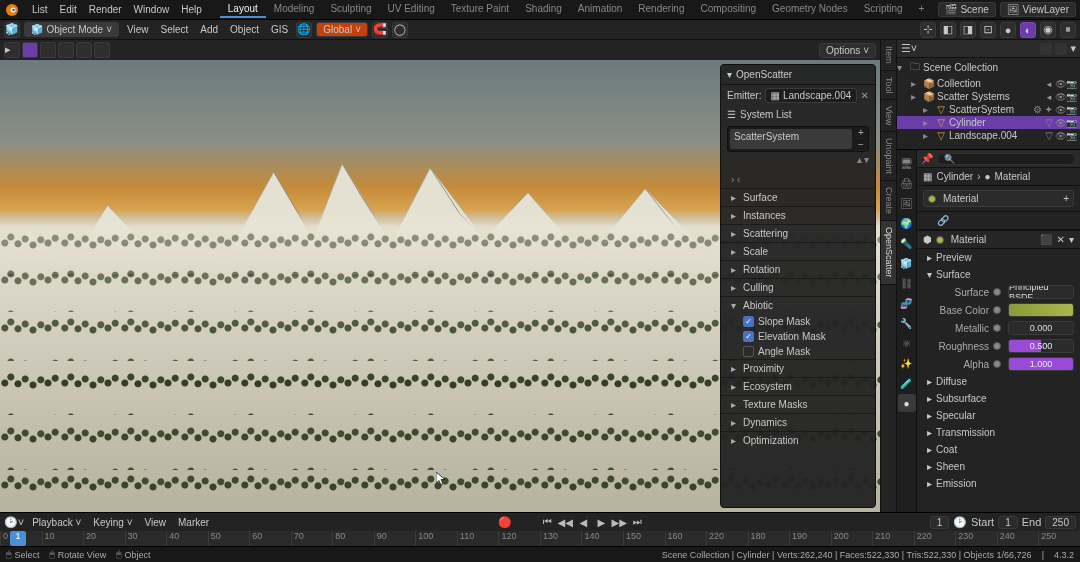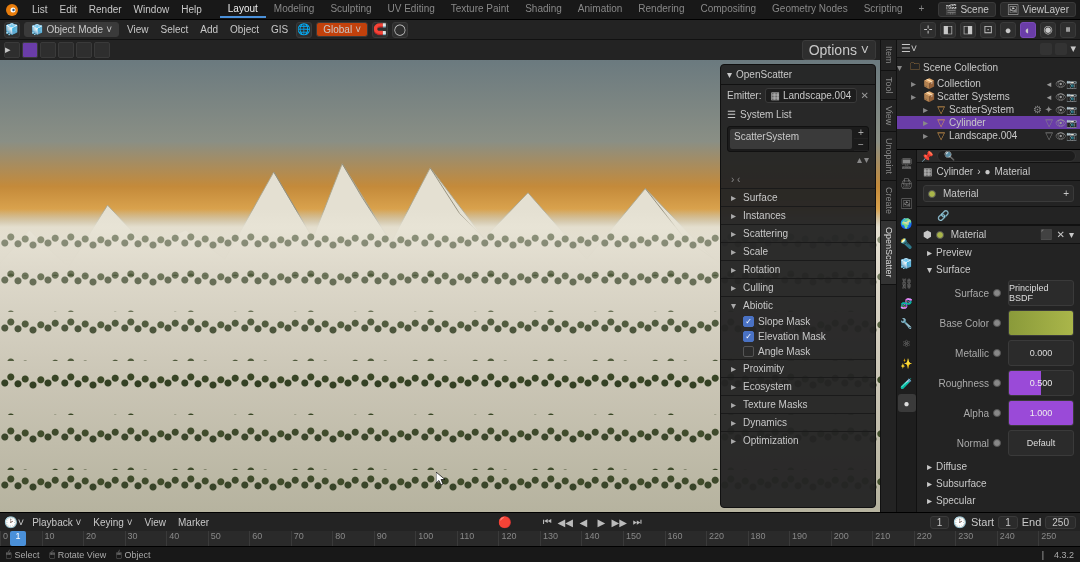--- a/index.html
+++ b/index.html
@@ -27,21 +27,21 @@
 
 
 .main { flex:1; display:flex; min-height:0; }
 
 
 .viewport-col { flex:1; display:flex; flex-direction:column; position:relative; min-width:0;}
 .viewport-topbar { height:20px; background:#232323; display:flex; align-items:center; padding:2px 4px; gap:2px; }
 .vp-tool { width:16px; height:16px; background:#2e2e2e; border:1px solid #3a3a3a; border-radius:2px; cursor:pointer; }
 .vp-tool.active { background:#6a3da8; }
 .viewport-topbar .right { margin-left:auto; display:flex; gap:2px; }
-.vp-options { background:#2e2e2e; border:1px solid #3a3a3a; border-radius:3px; padding:1px 6px; font-size:14px; cursor:pointer;}
+.vp-options { background:#2e2e2e; border:1px solid #3a3a3a; border-radius:3px; padding:1px 6px; font-size:10px; cursor:pointer;}
 
 .viewport { flex:1; position:relative; overflow:hidden; }
 .sky { position:absolute; inset:0; background: linear-gradient(to bottom, #6b7a7f 0%, #8a8f85 18%, #c48a3a 28%, #d9a24d 33%, #b8a070 36%, #cfc8b8 40%, #d8d2c2 50%); }
 .snow { position:absolute; left:0; right:0; top:33%; bottom:0; background: linear-gradient(to bottom, rgba(230,225,210,0.0) 0%, rgba(232,228,214,0.9) 6%, #ded9cb 20%, #cbc6b6 55%, #b6b39f 100%); }
 .mtn { position:absolute; top:12%; left:0; right:0; height:55%; }
 .mtn svg { width:100%; height:100%; }
 .forest { position:absolute; left:0; right:0; top:33%; bottom:0; pointer-events:none; }
 .band { position:absolute; left:0; right:0; height:20%; background:
   radial-gradient(circle at 8% 70%, #2d3a1e 0 3px, transparent 4px),
   radial-gradient(circle at 18% 55%, #33411f 0 3px, transparent 4px),
@@ -102,21 +102,21 @@
 .props-body { flex:1; display:flex; flex-direction:column; overflow:hidden; font-size:10px; }
 .props-hdr { height:18px; background:#2a2a2a; display:flex; align-items:center; padding:0 4px; gap:4px; border-bottom:1px solid #111;}
 .props-search { flex:1; background:#1d1d1d; border:1px solid #333; border-radius:8px; padding:0 6px; color:#888; font-size:9px;}
 .props-crumb { padding:3px 6px; display:flex; align-items:center; gap:4px; border-bottom:1px solid #111;}
 .props-slot { margin:4px 6px; }
 .props-slotbox { background:#2b2b2b; border:1px solid #3a3a3a; border-radius:3px; padding:2px 4px; display:flex; align-items:center; gap:4px;}
 .props-node { padding:3px 6px; display:flex; align-items:center; gap:4px; border-top:1px solid #111; border-bottom:1px solid #111; background:#262626;}
 .props-section { padding:3px 10px; display:flex; align-items:center; gap:4px; cursor:pointer;}
 .props-row { display:flex; align-items:center; padding:2px 6px 2px 10px; gap:4px;}
 .props-label { width:62px; text-align:right; color:#aaa; font-size:10px;}
-.props-field { flex:1; height:26px; border-radius:3px; border:1px solid #3a3a3a; display:flex; align-items:center; justify-content:center; font-size:9px; position:relative; overflow:hidden;}
+.props-field { flex:1; height:14px; border-radius:3px; border:1px solid #3a3a3a; display:flex; align-items:center; justify-content:center; font-size:9px; position:relative; overflow:hidden;}
 .props-dot { width:8px; height:8px; border-radius:50%; background:#888; margin-right:3px; border:1px solid #555;}
 .fill-purple { background:linear-gradient(to right,#9a4ad8 var(--w,50%), #2b2b2b var(--w,50%)); color:#eee;}
 .fill-dark { background:#2b2b2b; color:#ddd;}
 .fill-color { background:linear-gradient(to right,#8a9a3a,#aab64a); }
 
 
 .timeline { height:34px; background:#232323; border-top:1px solid #000; display:flex; flex-direction:column;}
 .tl-top { height:18px; display:flex; align-items:center; padding:0 4px; gap:4px;}
 .tl-spacer { flex:1; }
 .tl-btn { width:14px; height:14px; display:flex; align-items:center; justify-content:center; color:#bbb; cursor:pointer; font-size:10px;}
@@ -481,27 +481,20 @@
               <span class="props-dot"></span>
               <span class="props-field fill-purple" style="--w:50%">
                 <span>0.500</span>
               </span>
             </div>
           <div class="props-row">
               <span class="props-label">Alpha</span>
               <span class="props-dot"></span>
               <span class="props-field fill-purple" style="--w:100%">
                 <span>1.000</span>
-              </span>
-            </div>
-          <div class="props-row">
-              <span class="props-label">Normal</span>
-              <span class="props-dot"></span>
-              <span class="props-field fill-dark">
-                <span>Default</span>
               </span>
             </div>
 
           <div class="props-section">
               <span class="tri">▸</span>
               <span>Diffuse</span>
             </div>
             <div class="props-section">
               <span class="tri">▸</span>
               <span>Subsurface</span>
@@ -595,16 +588,17 @@
       </span>
       <span class="hint">
         <span>🖱</span>
         <span>Rotate View</span>
       </span>
       <span class="hint">
         <span>🖱</span>
         <span>Object</span>
       </span>
     <span class="spacer"></span>
+    <span>Scene Collection | Cylinder | Verts:262,240 | Faces:522,330 | Tris:522,330 | Objects 1/66,726</span>
     <span>|</span>
     <span>4.3.2</span>
   </div>
 </div>
 
 </body></html>

